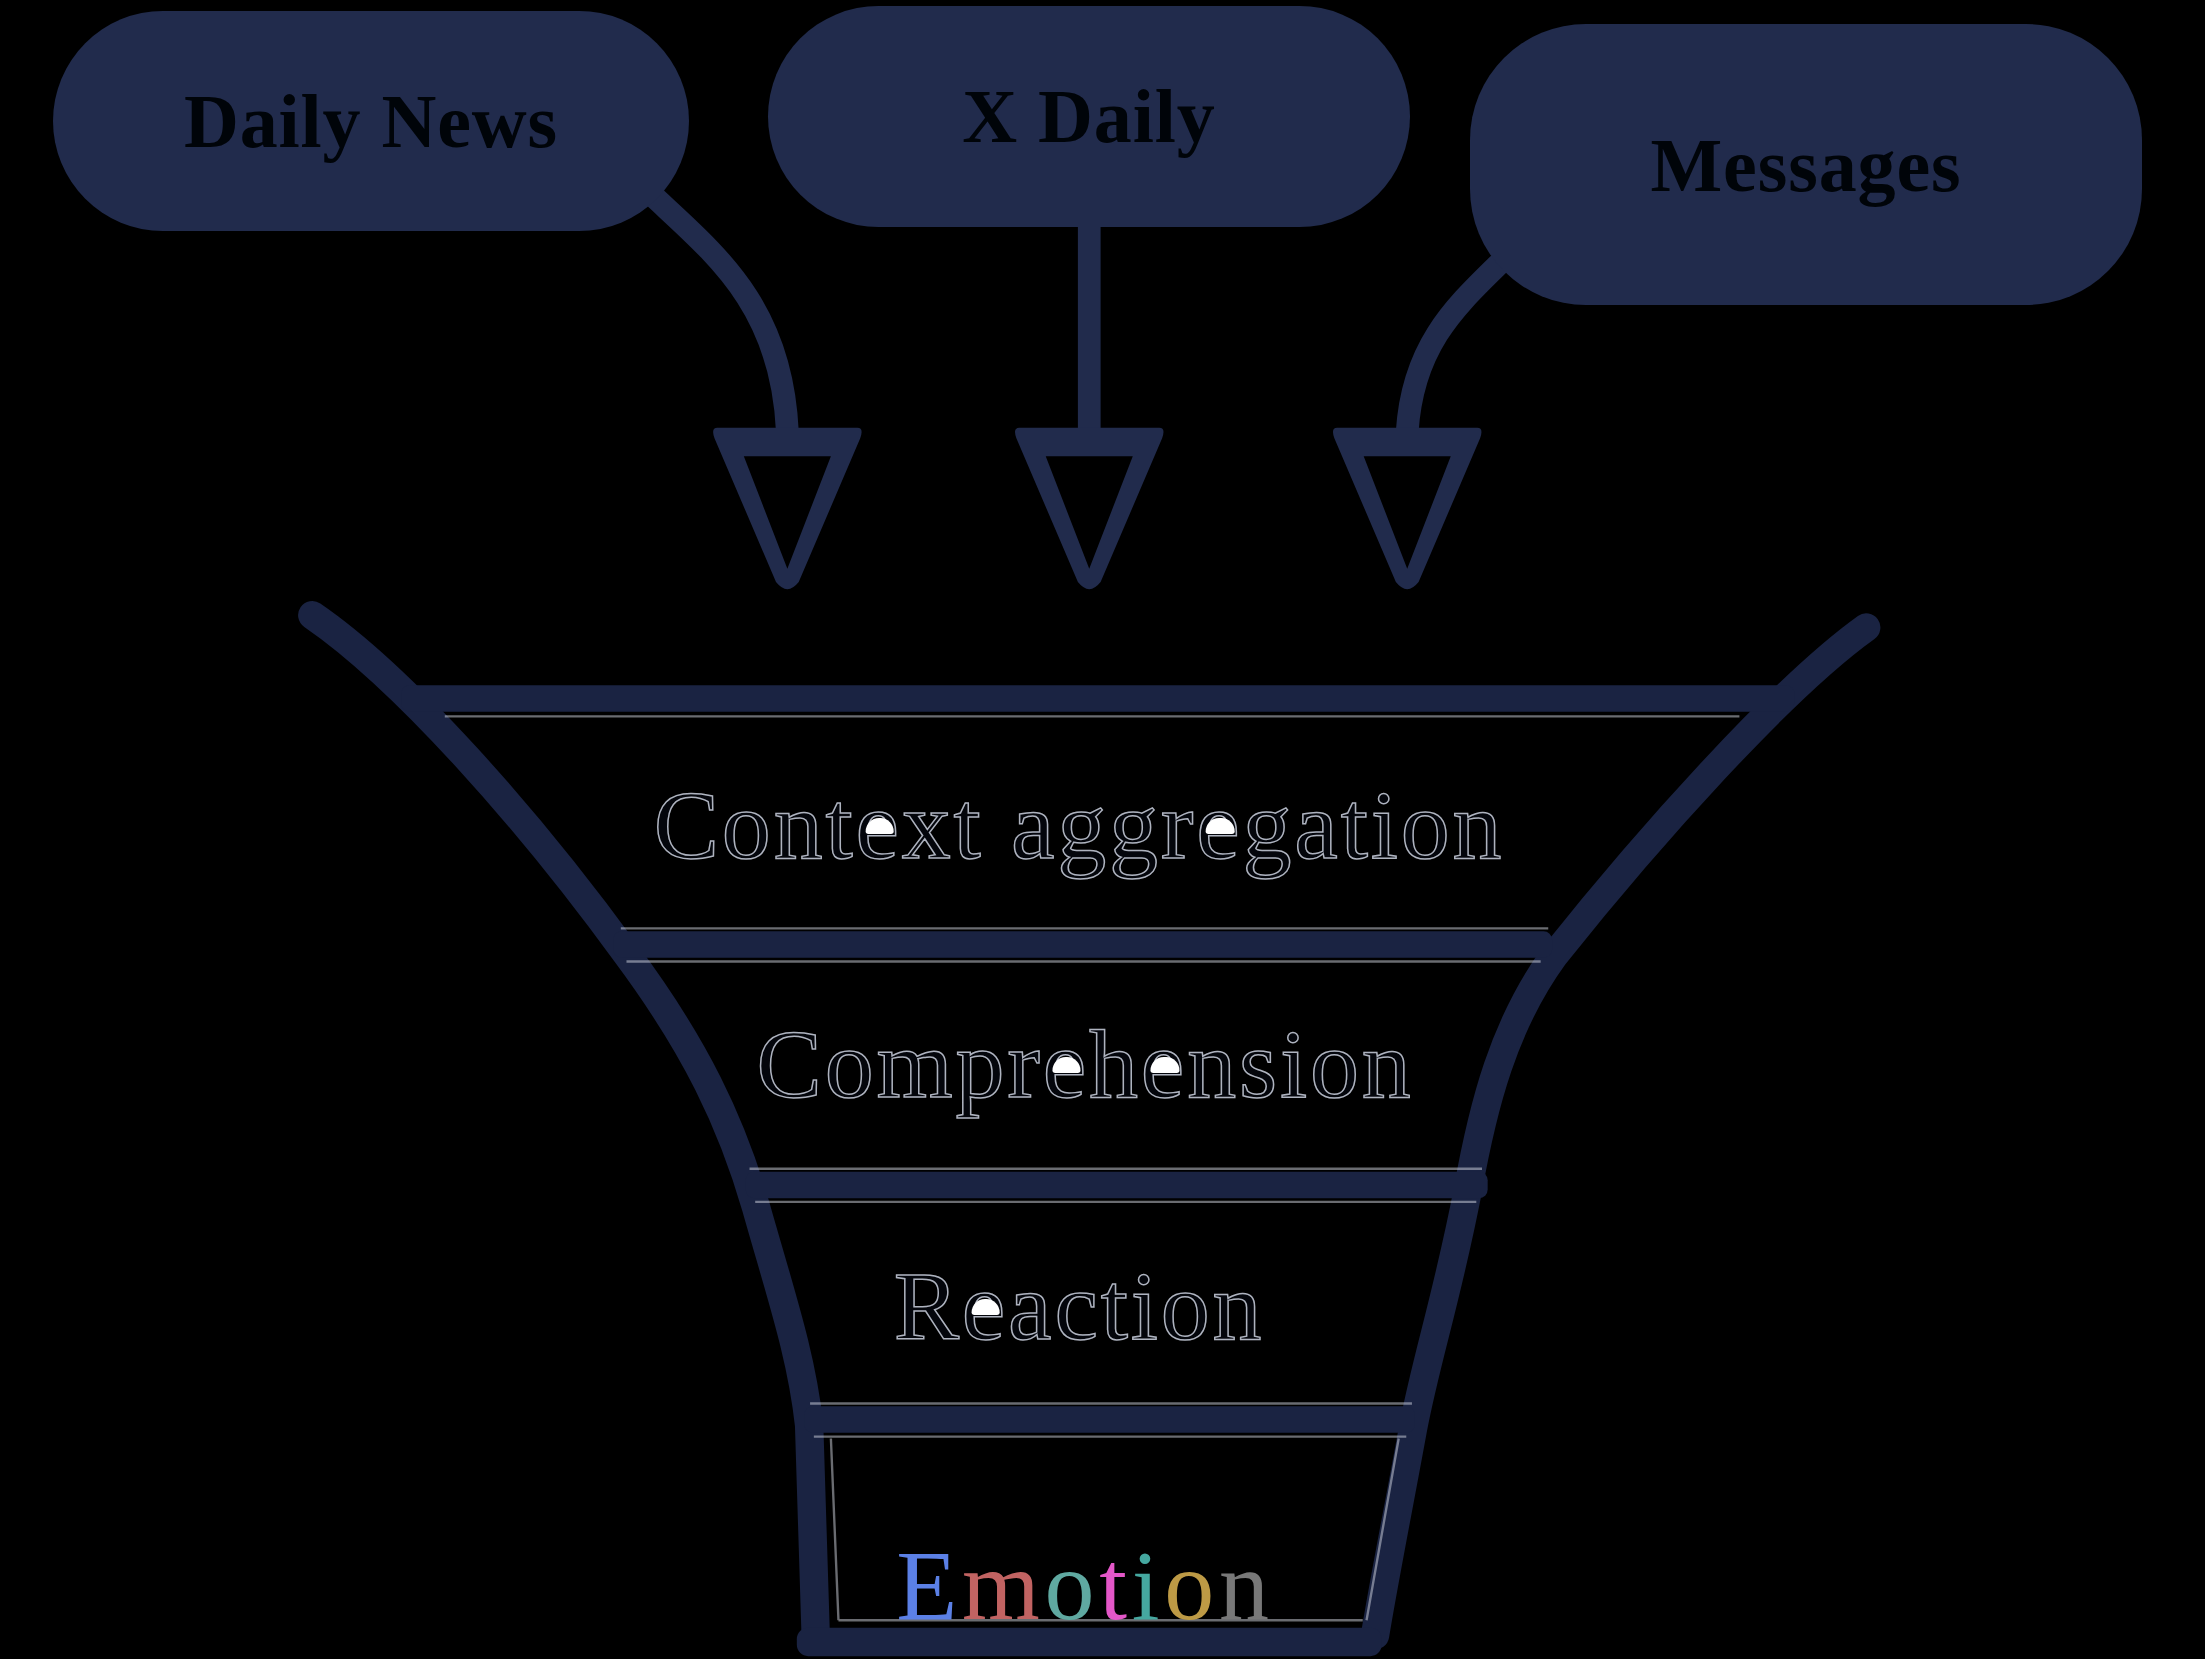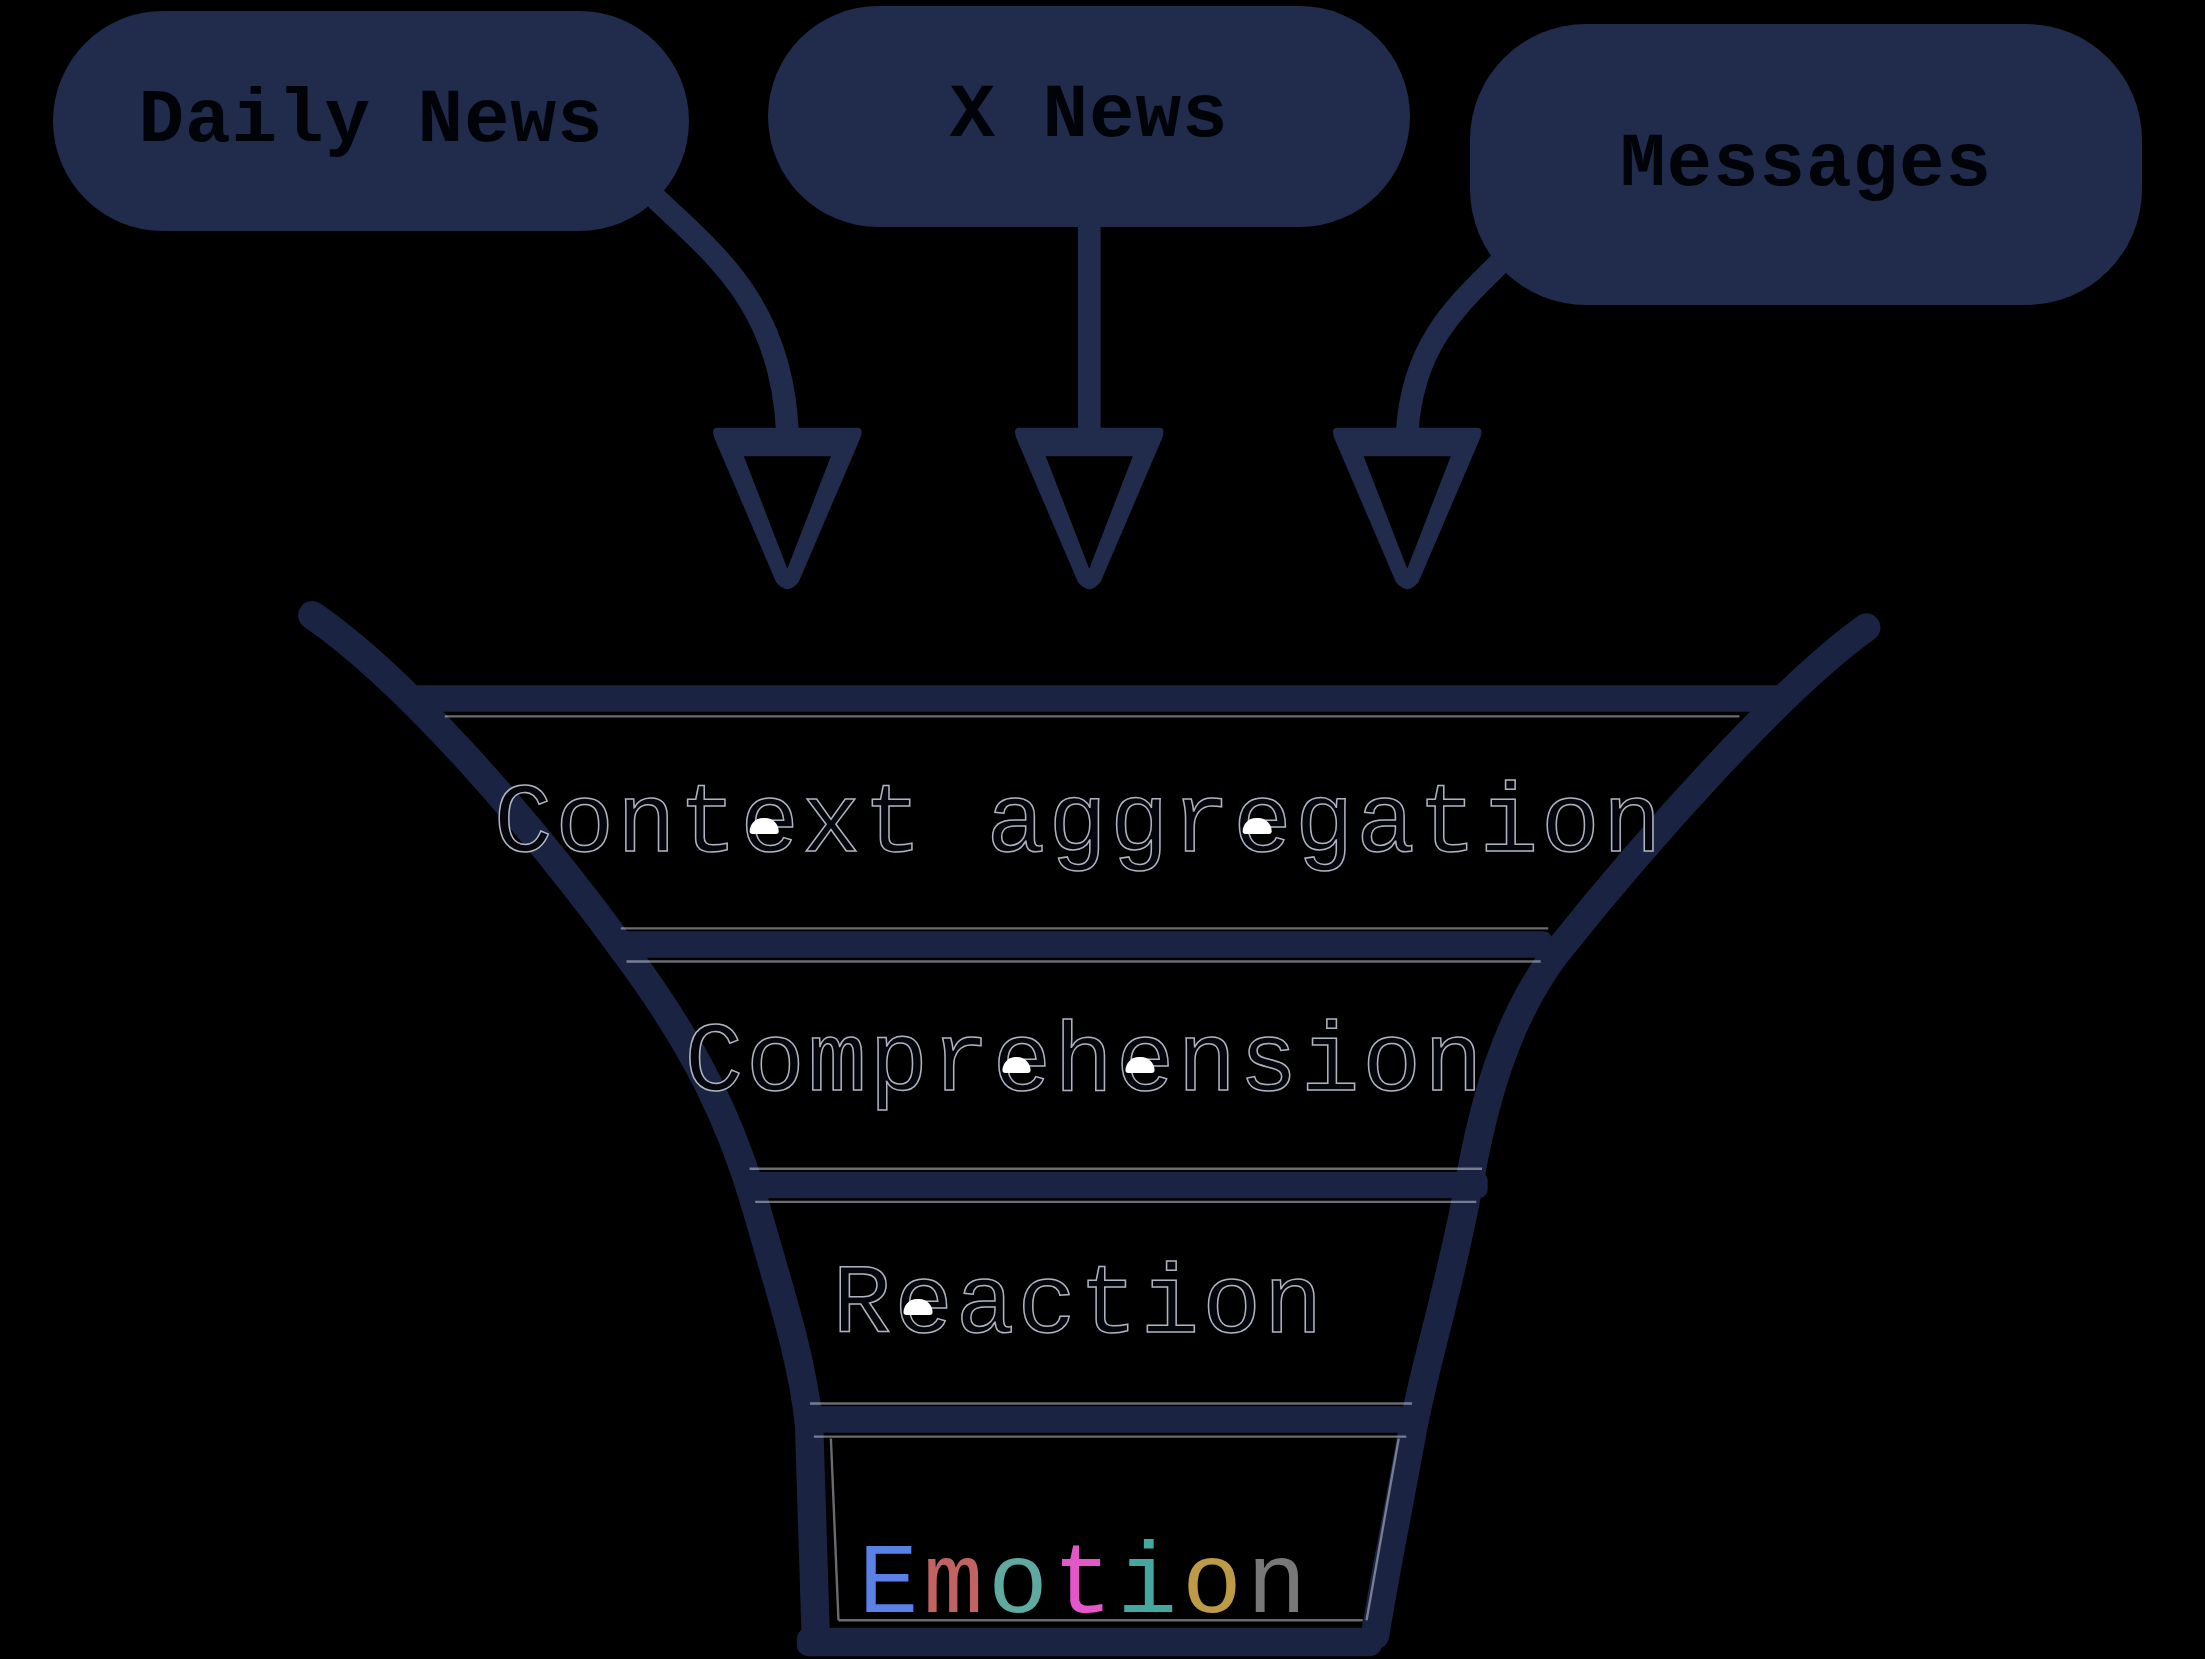--- a/index.html
+++ b/index.html
@@ -1,21 +1,21 @@
 <!DOCTYPE html>
 <html style="font-size:15px"><head>
 <meta charset="utf-8">
 <style>
   html,body{margin:0;padding:0;background:#000;}
   #canvas{
     position:relative;
     width:2205px;height:1660px;
     background:#000;
     overflow:hidden;
-    font-family:Liberation Mono, monospace;
+    font-family:Liberation Serif, serif;
   }
   #shapes{position:absolute;left:0;top:0;width:100%;height:100%;}
 
   
   .bubble{
     position:absolute;
     background:#212b4c;
     display:flex;align-items:center;justify-content:center;
   }
   .bubble-label{
@@ -102,21 +102,21 @@
     <g transform="translate(1487,452)">
       <path fill="#212b4c" fill-rule="evenodd" d="M -74 0 Q -81 0 -77 11 L -12 163 Q 0 178 12 163 L 77 11 Q 81 0 74 0 Z
                M -46 30 L 46 30 L 0 149 Z"></path>
     </g>
   </svg>
 
   <div class="bubble" id="bubble-daily-news">
     <span class="bubble-label">Daily News</span>
   </div>
   <div class="bubble" id="bubble-x-feed">
-    <span class="bubble-label">X News</span>
+    <span class="bubble-label">X Daily</span>
   </div>
   <div class="bubble" id="bubble-messages">
     <span class="bubble-label">Messages</span>
   </div>
 
   <div class="stage-label ghost" id="label-stage-1">Cont<span class="ec">e</span>xt aggr<span class="ec">e</span>gation</div>
   <div class="stage-label ghost" id="label-stage-2">Compr<span class="ec">e</span>h<span class="ec">e</span>nsion</div>
   <div class="stage-label ghost" id="label-stage-3">R<span class="ec">e</span>action</div>
   <div class="stage-label" id="label-stage-4"><span style="color: rgb(91, 128, 230);">E</span><span style="color: rgb(193, 99, 98);">m</span><span style="color: rgb(95, 169, 161);">o</span><span style="color: rgb(228, 87, 200);">t</span><span style="color: rgb(69, 168, 160);">i</span><span style="color: rgb(189, 154, 69);">o</span><span style="color: rgb(120, 120, 120);">n</span></div>
 

